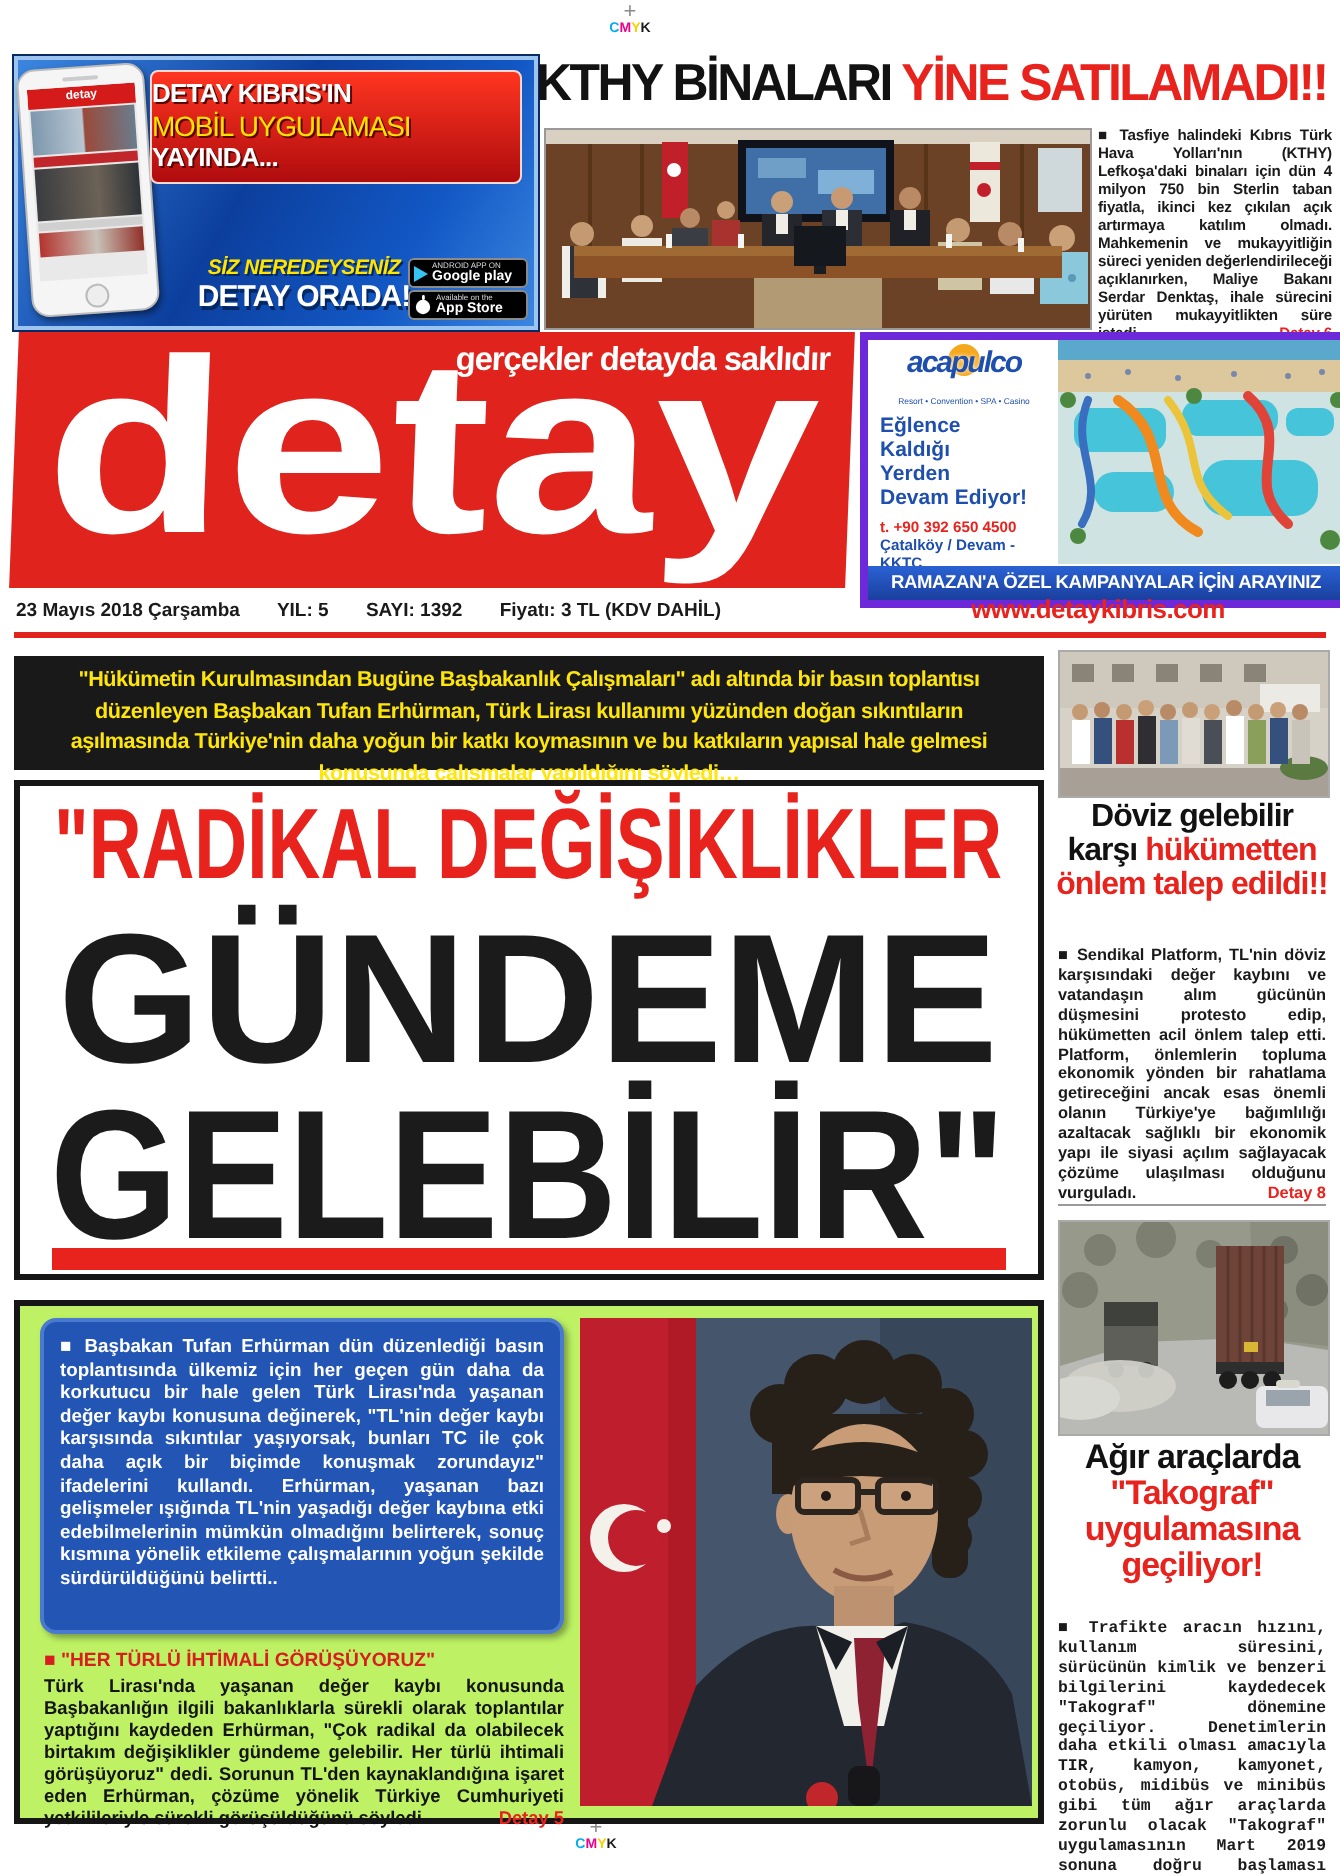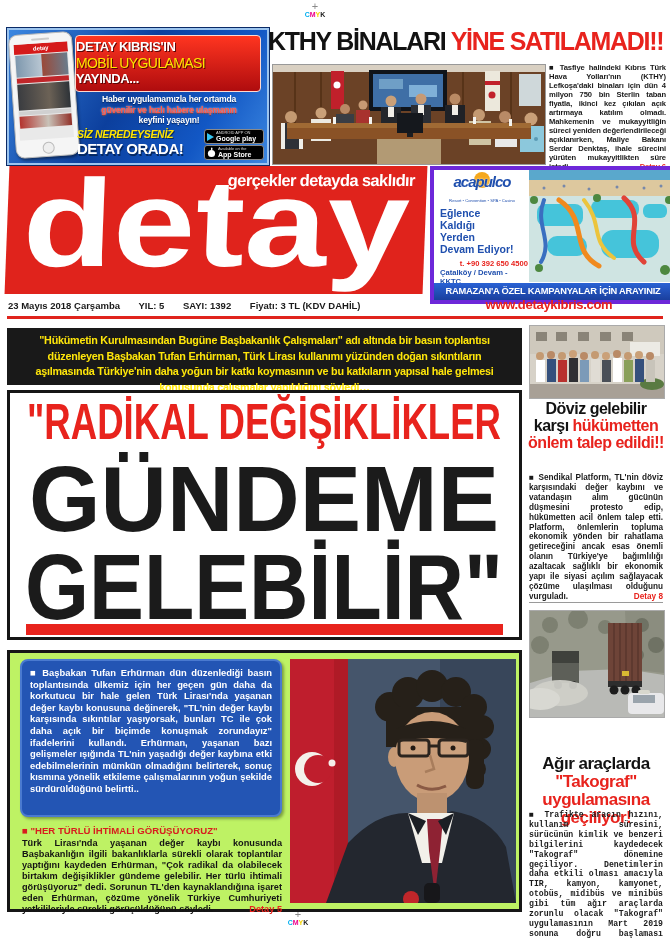--- a/index.html
+++ b/index.html
@@ -23,21 +23,21 @@
   #phone .r3{height:26px;margin:1px;background:linear-gradient(90deg,#3a3c40,#6c6256 60%,#2e3338);}
   #phone .r4{height:4px;margin:1px;background:#d0d0d0;}
   #phone .r5{height:12px;margin:1px;background:linear-gradient(90deg,#b4332e,#c8c2b8 55%,#913028);}
   #phone .home{position:absolute;left:26px;bottom:2px;width:10px;height:10px;border:1px solid #bbb;border-radius:50%;background:#eee;}
   #promo-banner{left:66px;top:5px;width:186px;height:57px;background:linear-gradient(#ff3520,#af0c0e);border:1px solid #ffd9d0;border-radius:4px;text-align:left;padding-top:3px;box-sizing:border-box;}
   #promo-banner .l1,#promo-banner .l3{display:block;color:#fff;font-size:13px;font-weight:bold;line-height:16px;letter-spacing:-.4px;text-shadow:1px 1px 0 #5a0505;}
   #promo-banner .l2{display:block;color:#ffe400;font-size:14px;font-weight:normal;line-height:16px;letter-spacing:-.6px;text-shadow:1px 1px 0 #5a0505;}
   #promo-body{left:64px;top:64px;width:192px;text-align:center;font-weight:bold;font-size:8.6px;line-height:10.5px;letter-spacing:-.2px;}
   #promo-body .w{color:#fff;display:block;text-shadow:0 1px 1px #05275f;}
   #promo-body .r{color:#ff5348;display:block;text-shadow:0 0 2px #fff,0 1px 1px #4a1010;}
-  #promo-foot{left:68px;top:98px;width:128px;text-align:left;}
+  #promo-foot{left:79px;top:98px;width:128px;text-align:center;}
   #promo-foot .l1{display:block;color:#ffe400;font-size:10.5px;font-weight:bold;font-style:italic;letter-spacing:-.3px;line-height:13px;text-shadow:1px 1px 0 #05275f;}
   #promo-foot .l2{display:block;color:#fff;font-size:15px;font-weight:bold;letter-spacing:-.5px;line-height:16px;text-shadow:1px 2px 0 #05275f;}
   .badge{position:absolute;width:60px;height:15px;background:#000;border:1px solid #8a8a8a;border-radius:3px;color:#fff;display:flex;align-items:center;padding:0 2px;box-sizing:border-box;gap:2px;}
   .badge .txt{display:flex;flex-direction:column;line-height:4.6px;}
   .badge .small{font-size:4px;color:#ddd;}
   .badge .big{font-size:7px;font-weight:bold;line-height:7px;}
   #badge-gp{right:3px;top:99px;}
   #badge-as{right:3px;top:115px;}
   .gp-tri{width:0;height:0;border-top:4px solid transparent;border-bottom:4px solid transparent;border-left:7px solid #35c4f0;}
 
@@ -53,21 +53,21 @@
   #logo-box{left:7px;top:166px;width:418px;height:128px;background:#e0231c;transform:skewX(-2.2deg);}
   #logo-tagline{right:12px;top:5px;color:#fff;font-size:16.5px;font-weight:bold;letter-spacing:-.6px;}
   #logo-svg{left:2px;top:0;overflow:visible;}
   #ad-box{left:430px;top:166px;width:238px;height:130px;border:4px solid #6d28d9;background:#fff;}
   #ad-left{left:2px;top:2px;width:92px;}
   #ad-logo{position:relative;text-align:center;height:26px;}
   #ad-sun{position:absolute;left:38px;top:0px;width:16px;height:16px;border-radius:50%;background:#f5a81c;}
   #ad-brand{position:relative;color:#1f4fae;font-size:15px;font-weight:bold;font-style:italic;letter-spacing:-1px;text-shadow:0 0 2px #fff;line-height:20px;}
   #ad-sub{color:#1f4fae;font-size:4.2px;text-align:center;line-height:5px;}
   #ad-slogan{color:#1f4fae;font-size:10.5px;font-weight:bold;line-height:12px;white-space:pre-line;margin-top:4px;padding-left:4px;}
-  #ad-phone{color:#e8231d;font-size:7.6px;font-weight:bold;margin-top:4px;padding-left:4px;text-align:right;}
+  #ad-phone{color:#e8231d;font-size:7.6px;font-weight:bold;margin-top:4px;padding-left:4px;}
   #ad-loc{color:#1f4fae;font-size:7.6px;font-weight:bold;padding-left:4px;}
   #ad-photo{left:95px;top:0;width:143px;height:112px;}
   #ad-banner{left:0;bottom:0;width:238px;height:17px;background:linear-gradient(#2a62d4,#1a3f9e);color:#fff;font-size:9.3px;font-weight:bold;text-align:center;line-height:17px;letter-spacing:-.2px;}
   #website{left:430px;top:297px;width:238px;text-align:center;color:#e8231d;font-size:13px;font-weight:bold;letter-spacing:-.3px;}
   #dateline{left:8px;top:300px;font-size:9.5px;font-weight:bold;color:#1a1a1a;}
   #dateline span{margin-right:16px;}
   #redrule{left:7px;top:316px;width:656px;height:3px;background:#e0231c;}
 
   
   #kicker{left:7px;top:328px;width:515px;height:57px;background:#191919;box-sizing:border-box;padding:5px 10px;text-align:center;color:#ffe60a;font-size:10.8px;font-weight:bold;line-height:15.5px;letter-spacing:-.25px;}
@@ -83,21 +83,21 @@
   
   .sb-photo{left:529px;width:134px;border:1px solid #aaa;}
   #s1-photo{top:325px;height:72px;}
   #s1-head{left:528px;top:400px;width:136px;text-align:center;font-size:16px;font-weight:bold;line-height:17px;letter-spacing:-.5px;}
   #s1-head .b{color:#121212}
   #s1-head .r{color:#e8231d}
   #s1-body{left:529px;top:473px;width:134px;font-size:8.2px;font-weight:bold;line-height:9.9px;text-align:justify;color:#1a1a1a;}
   #sb-div{left:529px;top:602px;width:134px;height:1px;background:#9a9a9a;}
   #s2-photo{top:610px;height:106px;}
   #s2-head{left:528px;top:720px;width:136px;text-align:center;font-size:17px;font-weight:bold;line-height:18px;letter-spacing:-.5px;}
-  #s2-head .b{color:#121212;display:block;margin-top:35px;}
+  #s2-head .b{color:#121212;display:block;}
   #s2-head .r{color:#e8231d;display:block;}
   #s2-body{left:529px;top:810px;width:134px;font-size:8.2px;font-weight:bold;line-height:9.9px;text-align:justify;color:#1a1a1a;}
 </style>
 </head>
 <body>
 
 <div class="regmark" style="left:295px;top:2px;">
   <span class="cross">+</span>
   <span><span class="c">C</span><span class="m">M</span><span class="y">Y</span><span class="k">K</span></span>
 </div>
@@ -116,25 +116,20 @@
       <div class="r3"></div>
       <div class="r4"></div>
       <div class="r5"></div>
     </div>
     <span class="home"></span>
   </div>
   <div id="promo-banner" class="abs">
     <span class="l1">DETAY KIBRIS'IN</span>
     <span class="l2">MOBİL UYGULAMASI</span>
     <span class="l3">YAYINDA...</span>
-  </div>
-  <div id="promo-body" class="abs">
-    <span class="w">Haber uygulamamızla her ortamda</span>
-    <span class="r">güvenilir ve hızlı habere ulaşmanın</span>
-    <span class="w">keyfini yaşayın!</span>
   </div>
   <div id="promo-foot" class="abs">
     <span class="l1">SİZ NEREDEYSENİZ</span>
     <span class="l2">DETAY ORADA!</span>
   </div>
   <div id="badge-gp" class="badge">
     <span class="gp-tri"></span>
     <span class="txt">
         <span class="small">ANDROID APP ON</span>
         <span class="big">Google play</span>

